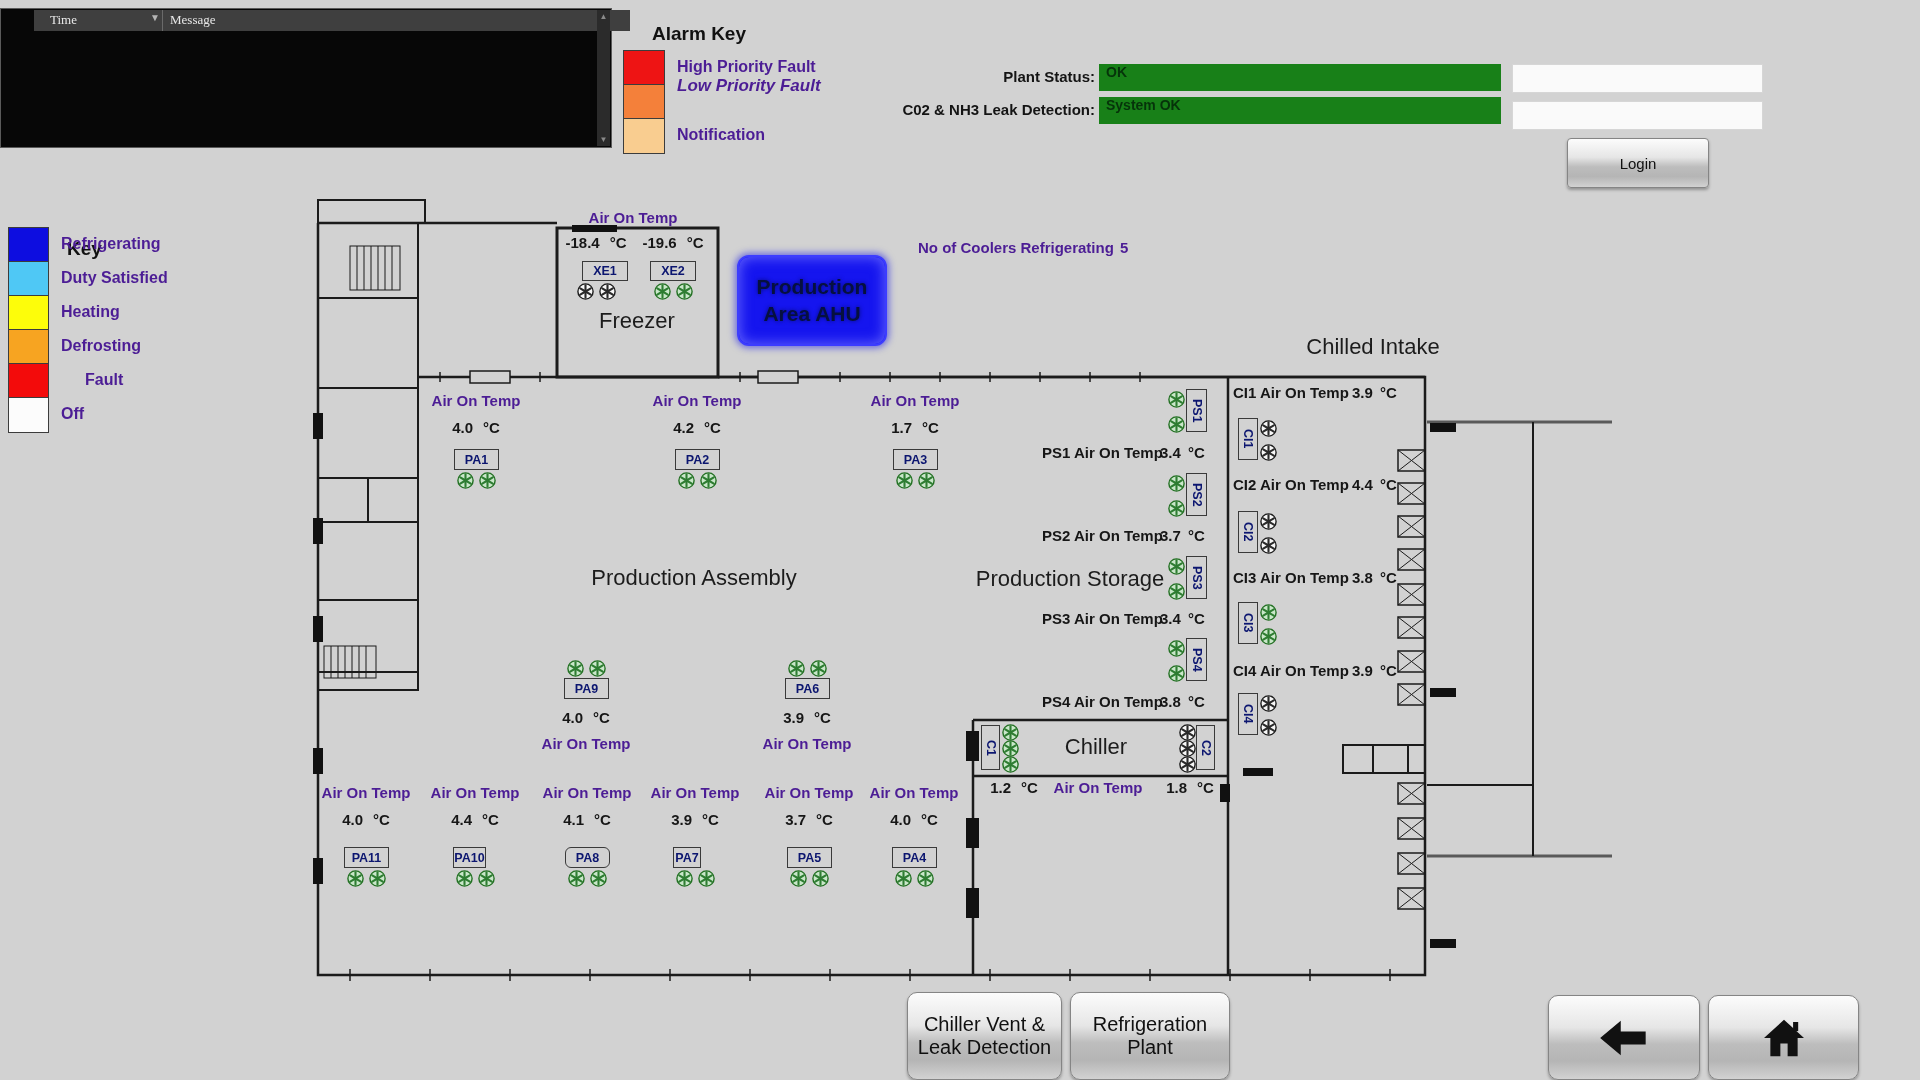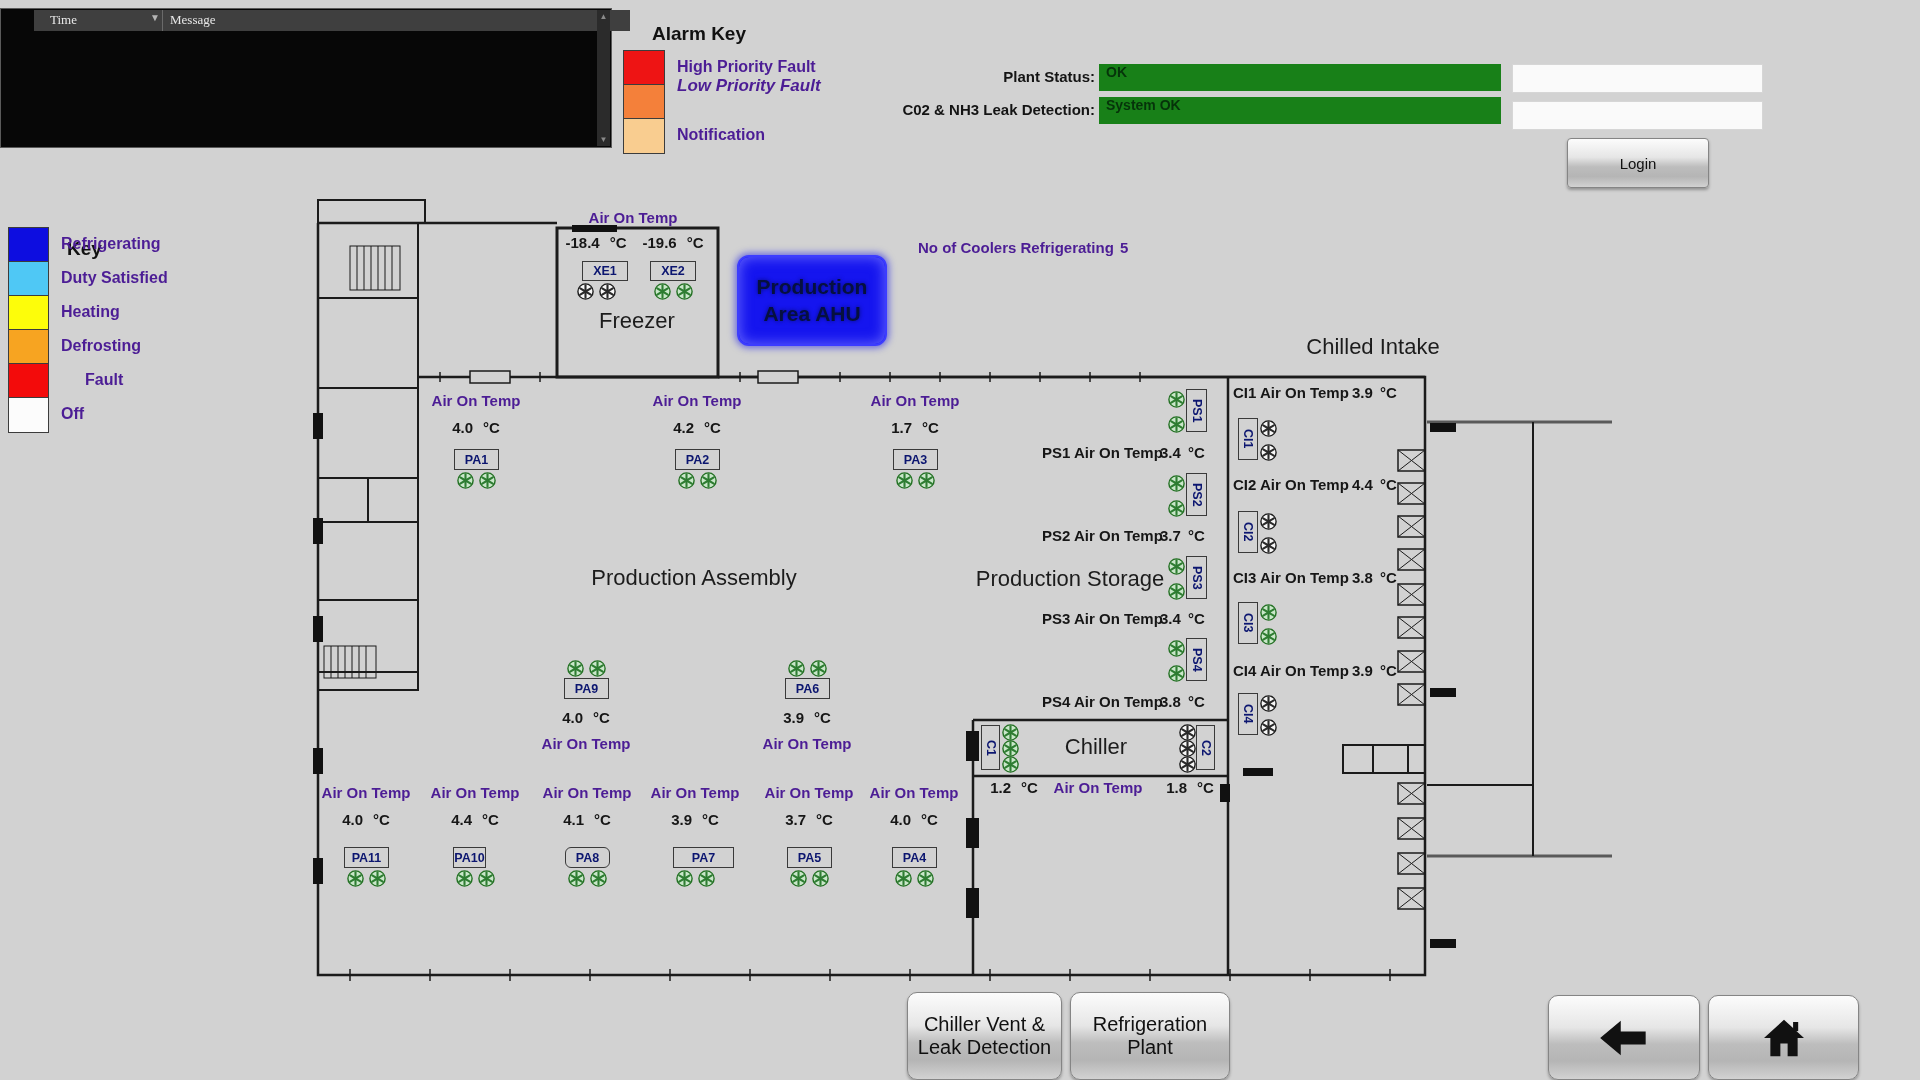--- a/index.html
+++ b/index.html
@@ -492,21 +492,21 @@
         <line x1="8.5" y1="8.5" x2="8.5" y2="2.4" stroke="#2e7d32" stroke-width="2.1" stroke-linecap="round" transform="rotate(180 8.5 8.5)"></line>
         <line x1="8.5" y1="8.5" x2="8.5" y2="2.4" stroke="#2e7d32" stroke-width="2.1" stroke-linecap="round" transform="rotate(240 8.5 8.5)"></line>
         <line x1="8.5" y1="8.5" x2="8.5" y2="2.4" stroke="#2e7d32" stroke-width="2.1" stroke-linecap="round" transform="rotate(300 8.5 8.5)"></line>
         <circle cx="8.5" cy="8.5" r="1.4" fill="#2e7d32"></circle>
       </svg></div>
     <div class="lbl lblC" style="left: 587px; top: 783px;">Air On Temp</div>
     <div class="temprow" style="left: 587px; top: 810px;">
       <span>4.1</span>
       <span>°C</span>
     </div>
-    <div class="unit" style="left: 673px; top: 847px; width: 61px; height: 21px;">PA7</div>
+    <div class="unit" style="left: 673px; top: 847px; width: 28px; height: 21px;">PA7</div>
     <div class="fan" style="left: 675.5px; top: 869.5px;"><svg width="17" height="17" viewBox="0 0 17 17">
         <circle cx="8.5" cy="8.5" r="7.6" fill="#c9e7c9" stroke="#237023" stroke-width="1.4"></circle>
         <line x1="8.5" y1="8.5" x2="8.5" y2="2.4" stroke="#2e7d32" stroke-width="2.1" stroke-linecap="round" transform="rotate(0 8.5 8.5)"></line>
         <line x1="8.5" y1="8.5" x2="8.5" y2="2.4" stroke="#2e7d32" stroke-width="2.1" stroke-linecap="round" transform="rotate(60 8.5 8.5)"></line>
         <line x1="8.5" y1="8.5" x2="8.5" y2="2.4" stroke="#2e7d32" stroke-width="2.1" stroke-linecap="round" transform="rotate(120 8.5 8.5)"></line>
         <line x1="8.5" y1="8.5" x2="8.5" y2="2.4" stroke="#2e7d32" stroke-width="2.1" stroke-linecap="round" transform="rotate(180 8.5 8.5)"></line>
         <line x1="8.5" y1="8.5" x2="8.5" y2="2.4" stroke="#2e7d32" stroke-width="2.1" stroke-linecap="round" transform="rotate(240 8.5 8.5)"></line>
         <line x1="8.5" y1="8.5" x2="8.5" y2="2.4" stroke="#2e7d32" stroke-width="2.1" stroke-linecap="round" transform="rotate(300 8.5 8.5)"></line>
         <circle cx="8.5" cy="8.5" r="1.4" fill="#2e7d32"></circle>
       </svg></div>

